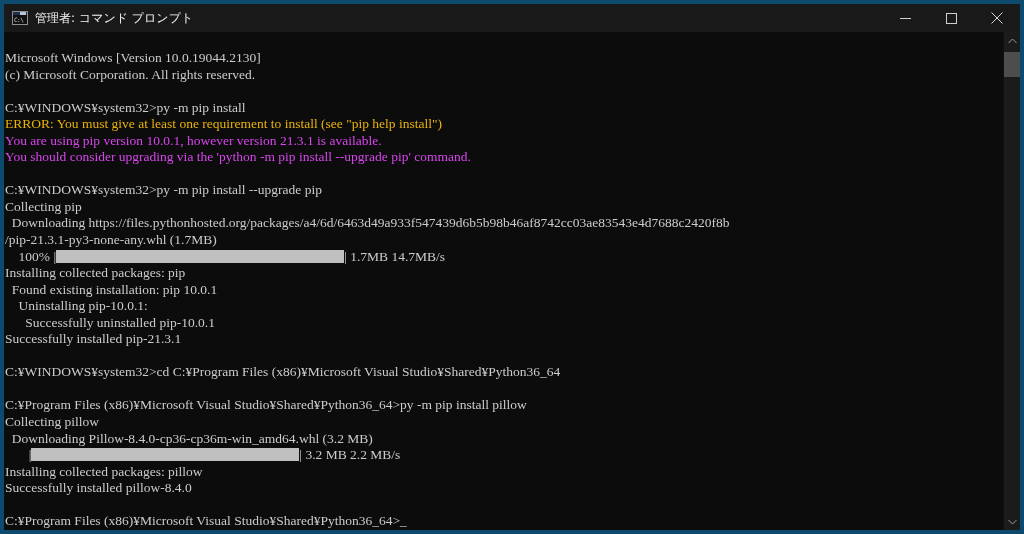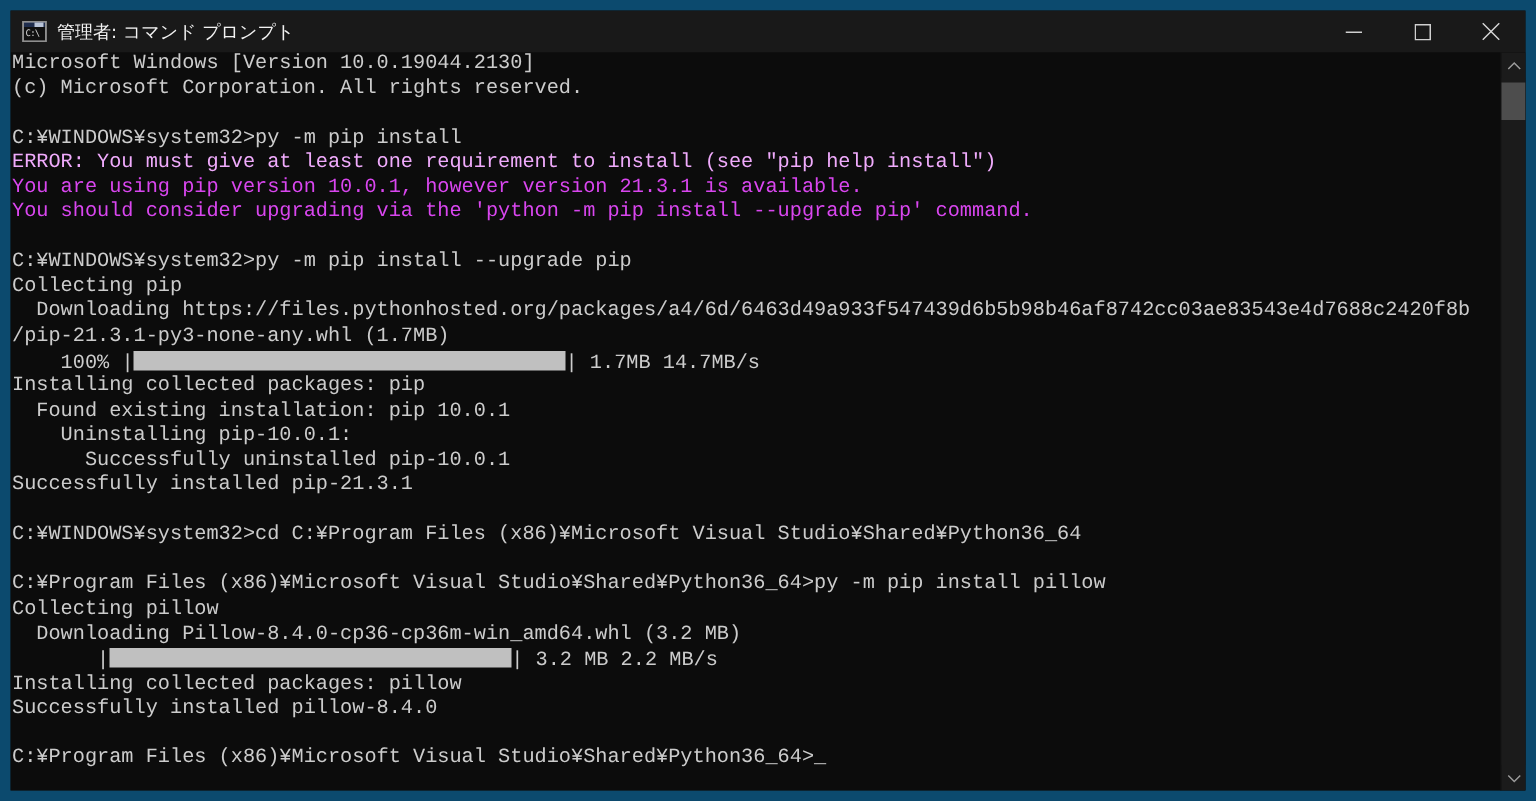--- a/index.html
+++ b/index.html
@@ -13,21 +13,21 @@
     overflow: hidden;
     font-family: "DejaVu Sans Mono", monospace;
   }
 
   .window {
     position: relative;
     width: 1024px;
     height: 534px;
     background: #0c0c0c;
     box-sizing: border-box;
-    border: 7px solid #0c4a6e;
+    border: 4px solid #0c4a6e;
     overflow: hidden;
   }
 
   
   .titlebar {
     position: relative;
     height: 28px;
     background: #191919;
     display: flex;
     align-items: center;
@@ -103,32 +103,32 @@
     left: 0;
     top: 28px;
     right: 0;
     bottom: 0;
     background: #0c0c0c;
     overflow: hidden;
   }
   .term {
     position: absolute;
     left: 0;
-    top: 0;
+    top: 18px;
     padding-left: 1px;
-    font-family: Liberation Mono, monospace;
+    font-family: Liberation Serif, serif;
     font-size: 13.5px;
     line-height: 16.55px;
     white-space: pre;
     color: #cccccc;
     letter-spacing: 0px;
   }
   .ln { height: 16.55px; }
   .c-white  { color: #cccccc; }
-  .c-red    { color: #f0abfc; }
+  .c-red    { color: #eab308; }
   .c-yellow { color: #d946ef; }
 
   
   .bar {
     display: inline-block;
     vertical-align: -2px;
     height: 13px;
     background: #c0c0c0;
   }
   .pipe { color: #cccccc; }

